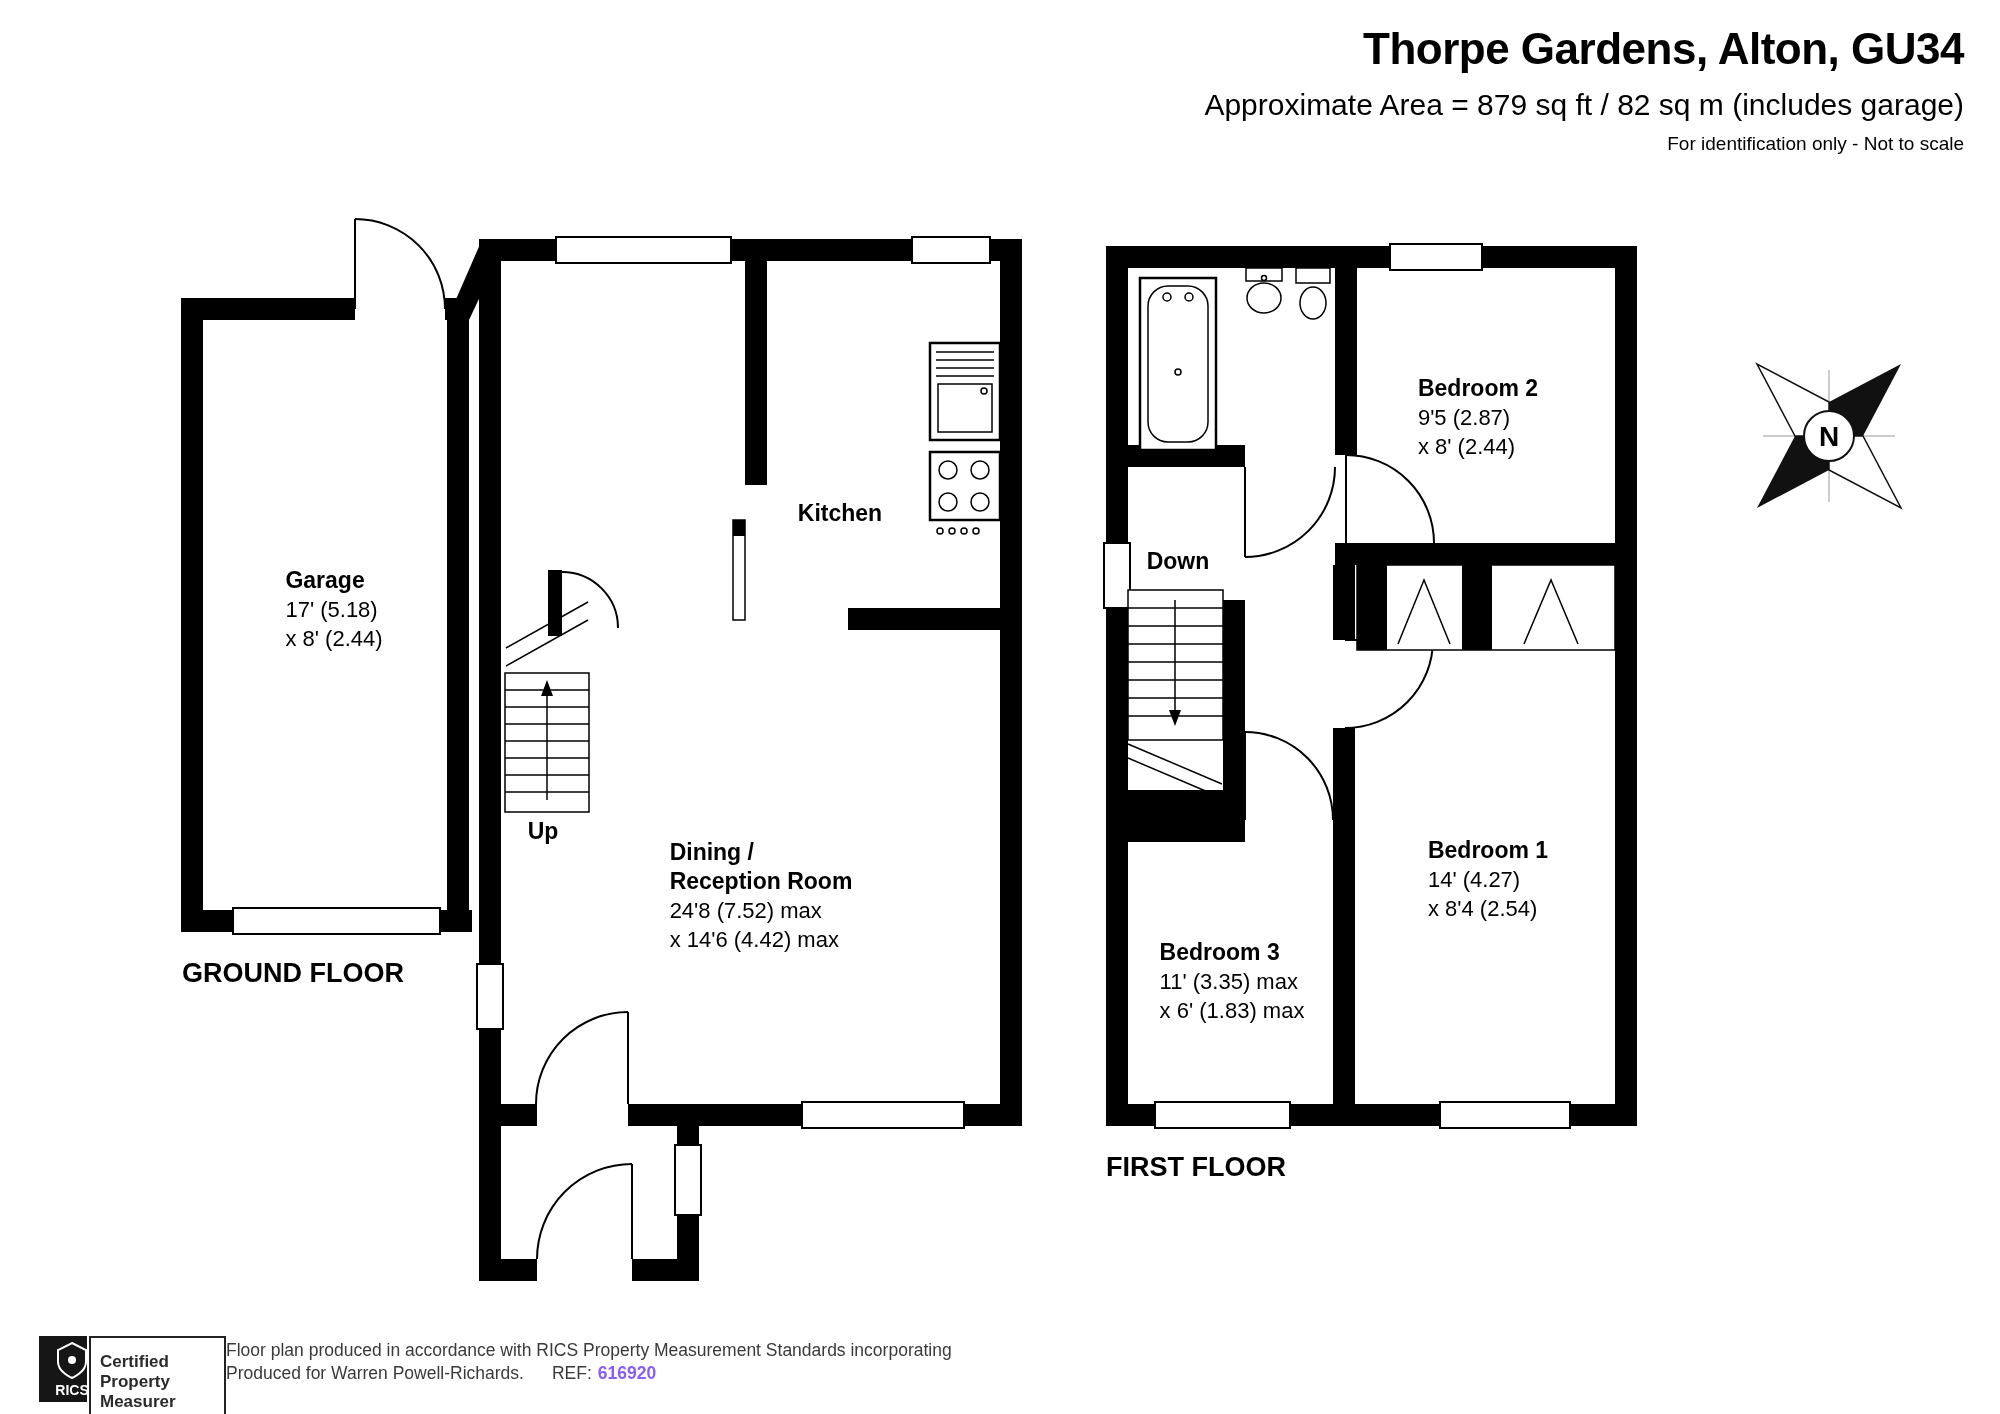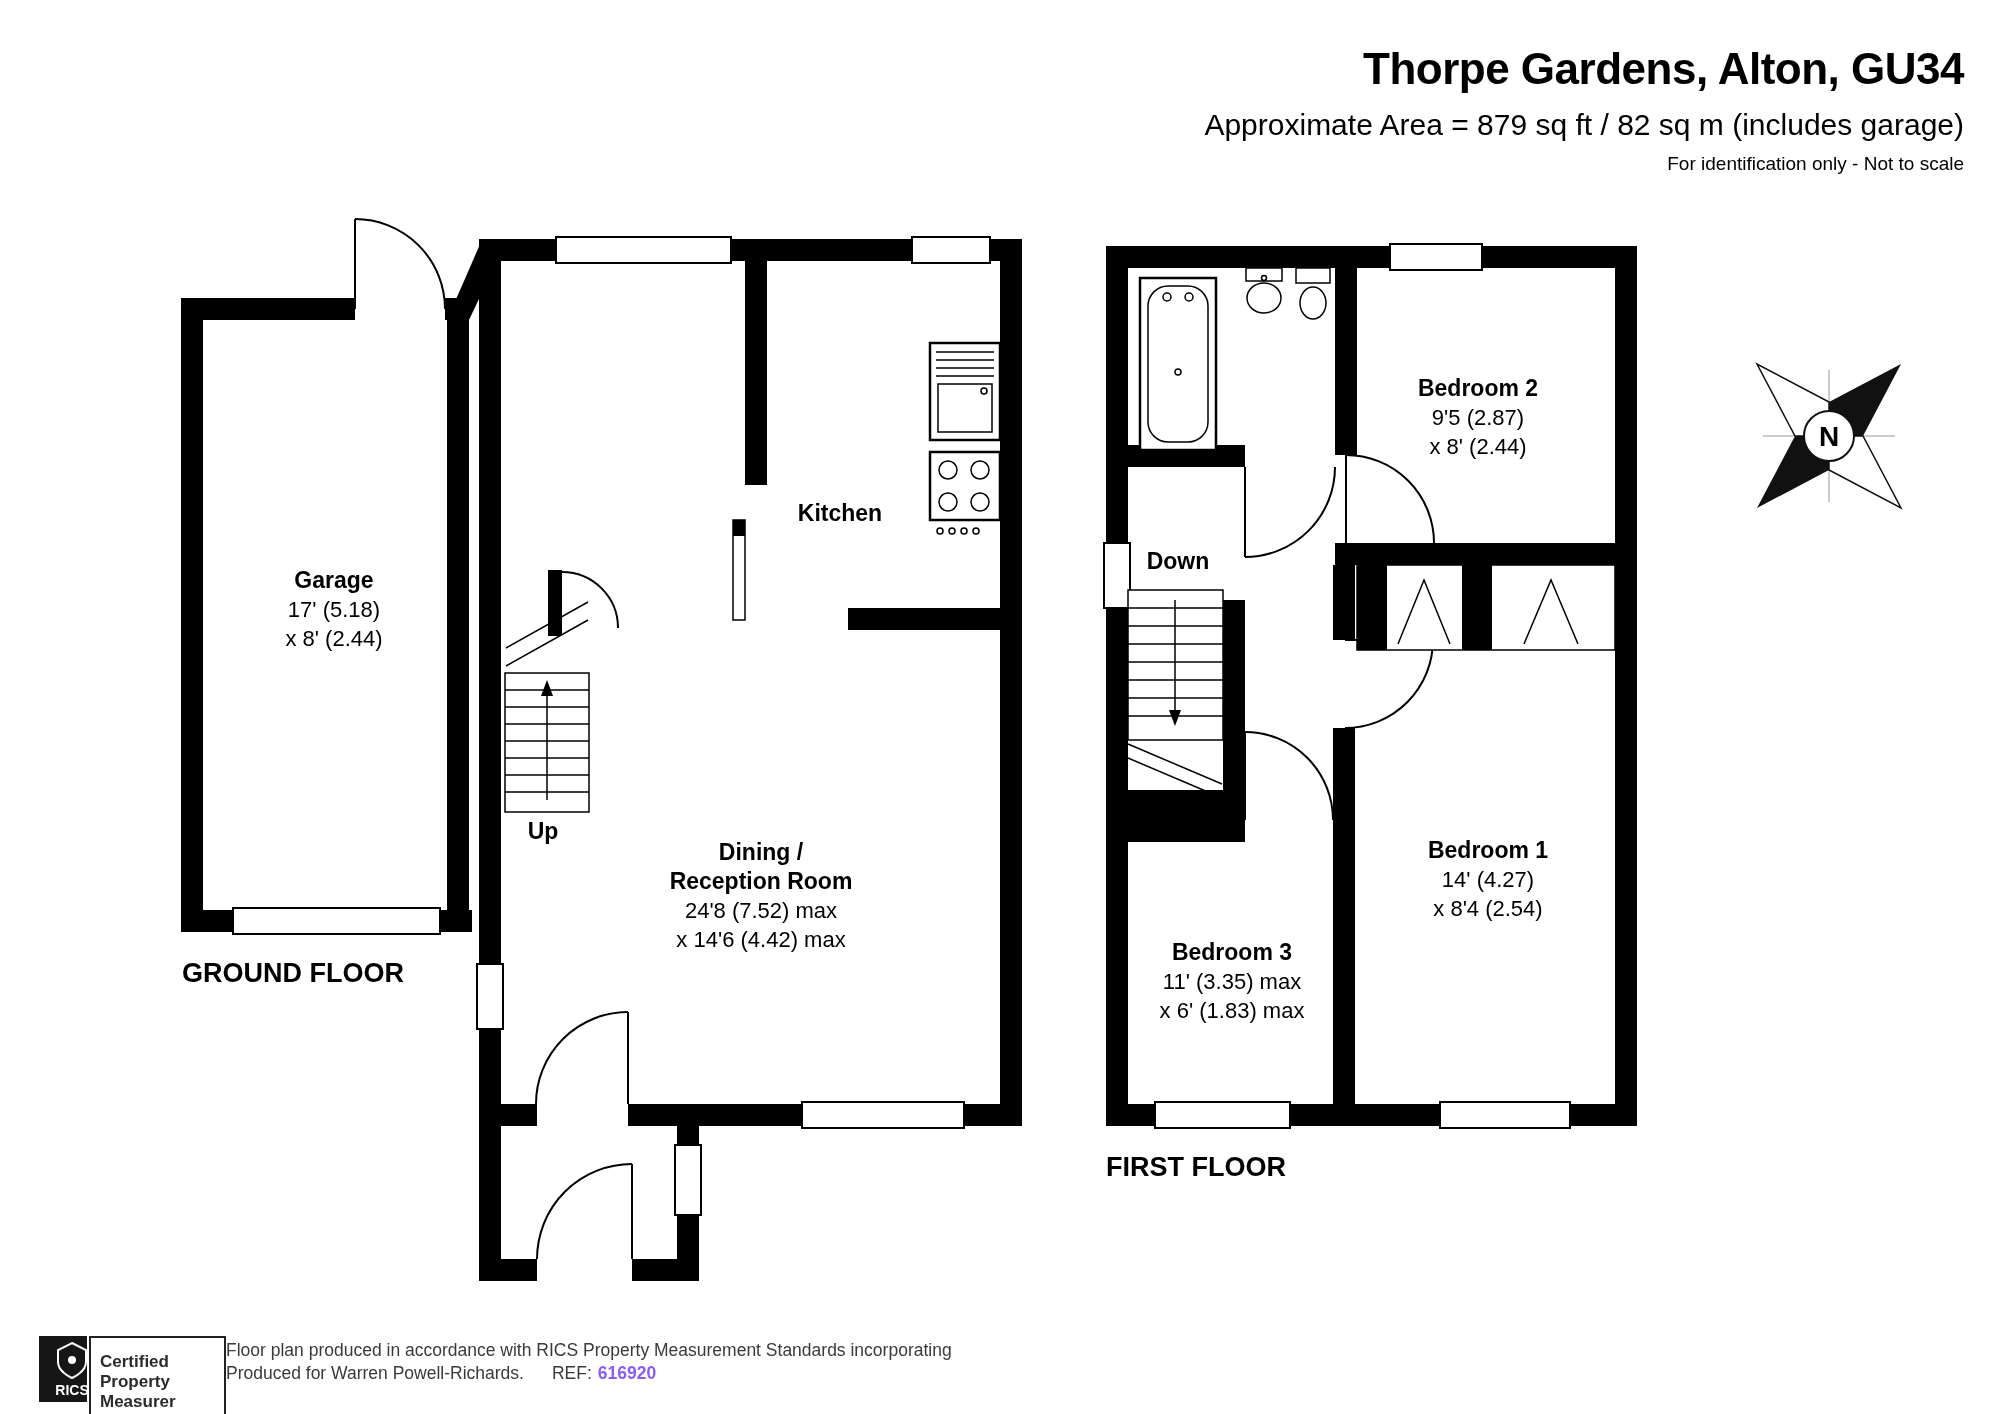--- a/index.html
+++ b/index.html
@@ -3,27 +3,27 @@
 <meta charset="utf-8">
 <style>
   html,body { margin:0; padding:0; background:#ffffff; }
   .page {
     position:relative; width:2000px; height:1414px; background:#ffffff;
     font-family:"Liberation Sans","DejaVu Sans",sans-serif; color:#000; overflow:hidden;
   }
   svg.plan { position:absolute; left:0; top:0; }
 
   
-  .header { position:absolute; top:24px; right:36px; text-align:right;margin-top:20px; }
+  .header { position:absolute; top:24px; right:36px; text-align:right; }
   .title  { font-size:44px; font-weight:bold; letter-spacing:-0.5px; }
   .area   { font-size:30px; margin-top:14px; }
   .note   { font-size:19px; margin-top:11px; }
 
   
-  .label { position:absolute; transform:translateX(-50%); text-align:center; font-size:22px; line-height:29px; white-space:nowrap; }
+  .label { position:absolute; transform:translateX(-50%); font-size:22px; line-height:29px; white-space:nowrap; }
   .room-name { font-weight:bold; font-size:23px; }
   .small-label { position:absolute; transform:translateX(-50%); font-weight:bold; font-size:23px; white-space:nowrap; }
   .floor-label { position:absolute; font-weight:bold; font-size:27px; white-space:nowrap; }
 
   
   .footer { position:absolute; left:39px; top:1336px; display:flex; align-items:flex-start; }
   .rics-box { width:48px; height:66px; background:#161616; flex:0 0 auto; }
   .badge-box { width:124px; height:62px; border:2px solid #222; margin-left:2px; padding:14px 0 0 9px;
                font-size:17px; font-weight:bold; line-height:20px; color:#2b2b2b; }
   .footer-text { font-size:17.5px; line-height:23px; color:#3a3a3a; padding-top:3px; }

